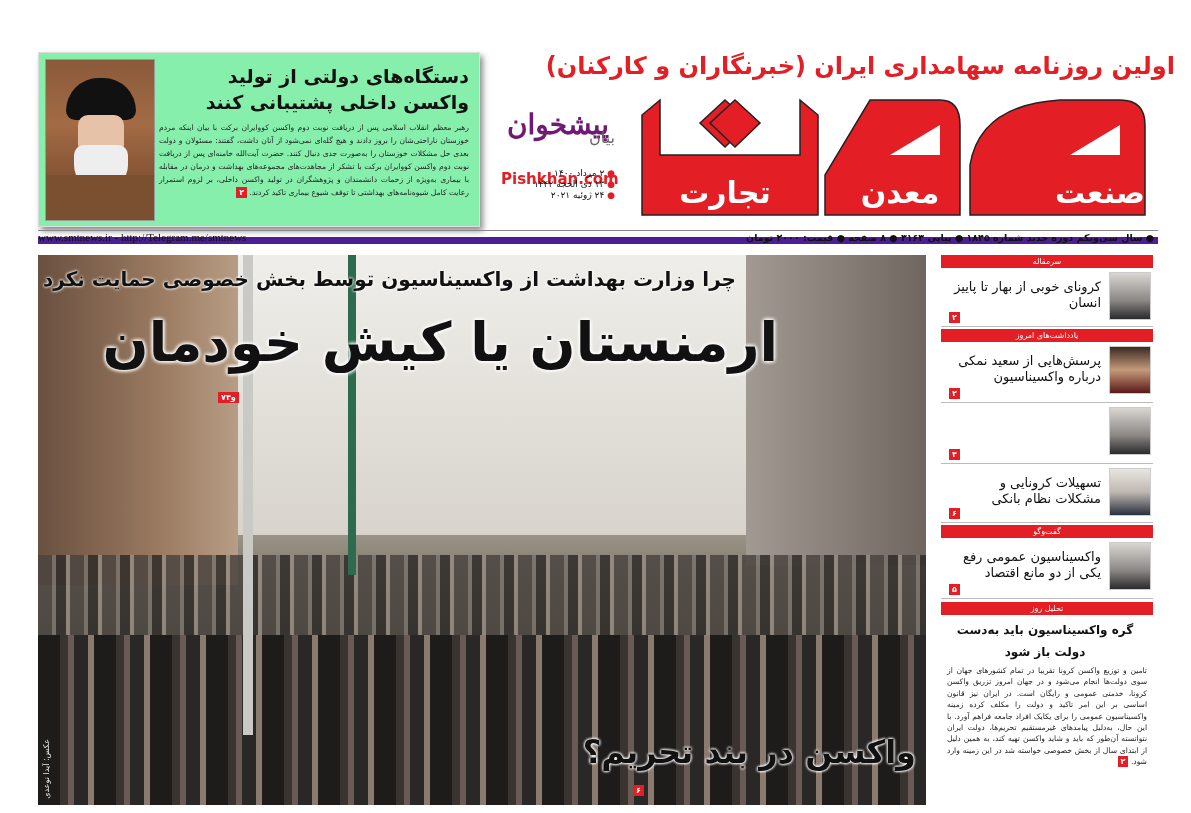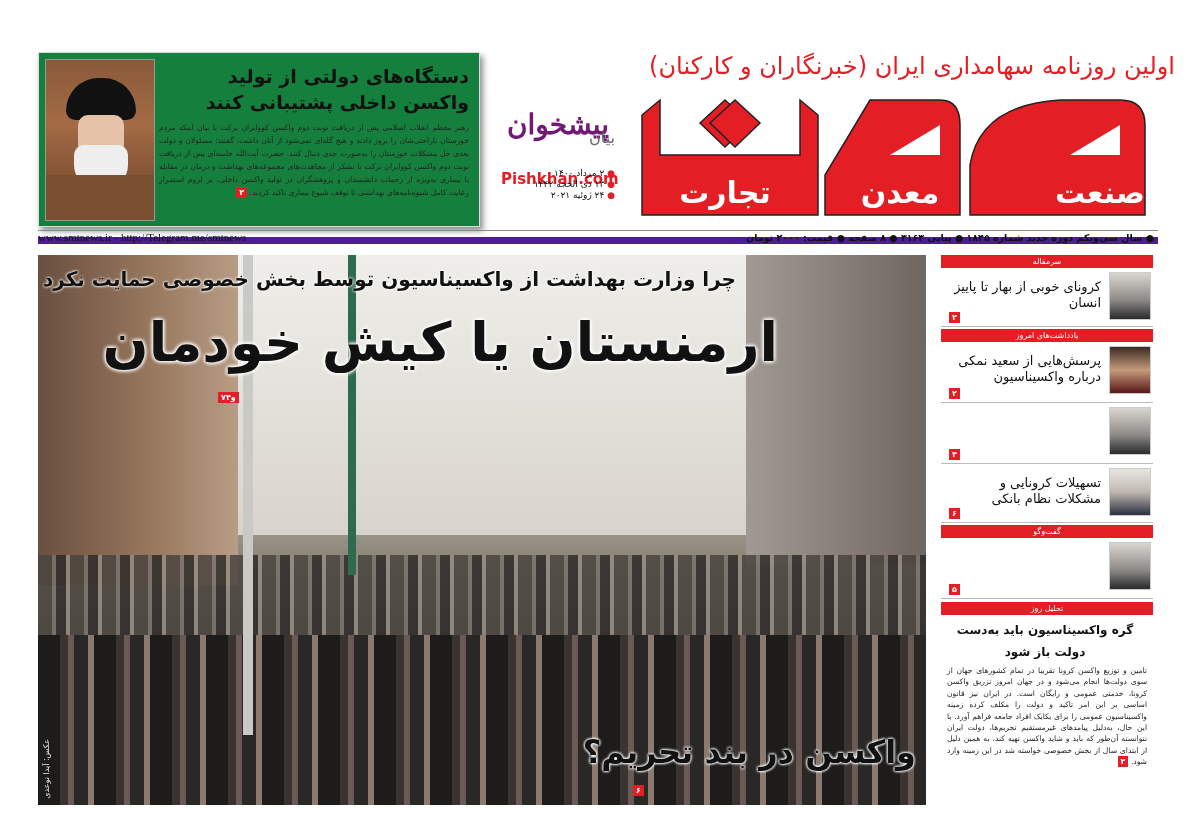--- a/index.html
+++ b/index.html
@@ -1,36 +1,36 @@
 <!DOCTYPE html>
 <html><head>
 <meta charset="utf-8">
 <style>
 *{box-sizing:border-box;margin:0;padding:0}
 body{width:1191px;height:813px;background:#fff;font-family:"DejaVu Sans",sans-serif;position:relative;overflow:hidden;color:#111}
 .abs{position:absolute}
 
-.topbox{left:38px;top:52px;width:442px;height:175px;background:#15803d;box-shadow:3px 4px 6px rgba(0,0,0,.45);border:1px solid #ddd}
+.topbox{left:38px;top:52px;width:442px;height:175px;background:#86efac;box-shadow:3px 4px 6px rgba(0,0,0,.45);border:1px solid #ddd}
 .portrait{left:6px;top:6px;width:110px;height:162px;background:linear-gradient(180deg,#8a5a3a 0%,#a36b45 40%,#6b4128 100%);border:1px solid #999;overflow:hidden}
 .turban{position:absolute;left:20px;top:18px;width:70px;height:42px;background:#111;border-radius:35px 35px 10px 10px}
 .face{position:absolute;left:32px;top:55px;width:46px;height:40px;background:#e6c3a8;border-radius:10px}
 .beard{position:absolute;left:28px;top:85px;width:54px;height:45px;background:#eee;border-radius:10px 10px 25px 25px}
 .robe{position:absolute;left:0;top:115px;width:110px;height:50px;background:#7a5030}
 .tb-title{right:10px;top:10px;width:310px;font-size:19px;font-weight:bold;direction:rtl;text-align:right;line-height:26px}
 .tb-body{right:10px;top:68px;width:310px;font-size:7.6px;direction:rtl;text-align:justify;line-height:13px;color:#222}
 .pgbadge{display:inline-block;background:#e31e24;color:#fff;font-size:8px;font-weight:bold;padding:0 3px;line-height:11px}
 
 .datebox{left:499px;top:108px;width:118px;height:112px}
 .pish{left:8px;top:0;font-size:28px;color:#701a75;font-weight:bold;font-family:"DejaVu Serif",serif}
 .shanbe{right:2px;top:20px;font-size:16px;color:#666;direction:rtl}
 .pishcom{left:2px;top:62px;font-size:15px;color:#e31e24;font-weight:bold}
 .dates{right:2px;top:60px;direction:rtl;font-size:9px;line-height:11px;text-align:right}
 .dates span.dot{color:#e31e24}
 
-.slogan{right:16px;top:52px;font-size:24px;color:#e31e24;font-weight:normal;direction:rtl;letter-spacing:0}
+.slogan{right:16px;top:52px;font-size:24px;color:#e31e24;font-weight:bold;direction:rtl;letter-spacing:0}
 .logo{left:640px;top:95px;width:525px;height:128px}
 
 .strip{left:38px;top:230px;width:1120px;height:14px;border-top:1px solid #888;border-bottom:7px solid #4c1d95;font-size:10px;line-height:13px}
 .strip-left{left:0;top:0;font-family:"Liberation Serif",serif;font-size:11px}
 .strip-right{right:4px;top:0;direction:rtl;font-size:9.5px;font-weight:bold}
 
 .photo{left:38px;top:255px;width:888px;height:550px;overflow:hidden;background:linear-gradient(180deg,#d9d6d0 0%,#cfcac2 35%,#8c8578 55%,#5a544c 75%,#2c2a28 100%)}
 .bldg-l{position:absolute;left:0;top:0;width:200px;height:330px;background:linear-gradient(90deg,#6a5040,#9a7a60 60%,#b79d85)}
 .bldg-r{position:absolute;right:0;top:0;width:180px;height:310px;background:linear-gradient(270deg,#6f6660,#a19a92)}
 .sky{position:absolute;left:200px;top:0;width:510px;height:280px;background:linear-gradient(180deg,#efeeea,#d8d4cc)}
@@ -145,20 +145,21 @@
   </div>
   <div class="item" style="top:210px;height:58px">
     <div class="thumb" style="background:linear-gradient(180deg,#e8e6e2,#c0b8b0 50%,#2a3040)"></div>
     <div class="t">تسهیلات کرونایی و مشکلات نظام بانکی</div>
     <div class="pb pgbadge">۶</div>
   </div>
 
   <div class="sec-bar" style="top:270px">گفت‌وگو</div>
   <div class="item" style="top:284px;height:60px">
     <div class="thumb"></div>
+    <div class="t">واکسیناسیون عمومی رفع یکی از دو مانع اقتصاد</div>
     <div class="pb pgbadge">۵</div>
   </div>
 
   <div class="sec-bar" style="top:347px">تحلیل روز</div>
   <div class="analysis-title">گره واکسیناسیون باید به‌دست دولت باز شود</div>
   <div class="analysis-body">
     <span>تامین و توزیع واکسن کرونا تقریبا در تمام کشورهای جهان از سوی دولت‌ها انجام می‌شود و در جهان امروز تزریق واکسن کرونا، خدمتی عمومی و رایگان است. در ایران نیز قانون اساسی بر این امر تاکید و دولت را مکلف کرده زمینه واکسیناسیون عمومی را برای یکایک افراد جامعه فراهم آورد. با این حال، به‌دلیل پیامدهای غیرمستقیم تحریم‌ها، دولت ایران نتوانسته آن‌طور که باید و شاید واکسن تهیه کند، به همین دلیل از ابتدای سال از بخش خصوصی خواسته شد در این زمینه وارد شود.</span>
     <span class="pgbadge">۲</span>
   </div>
 </div>

